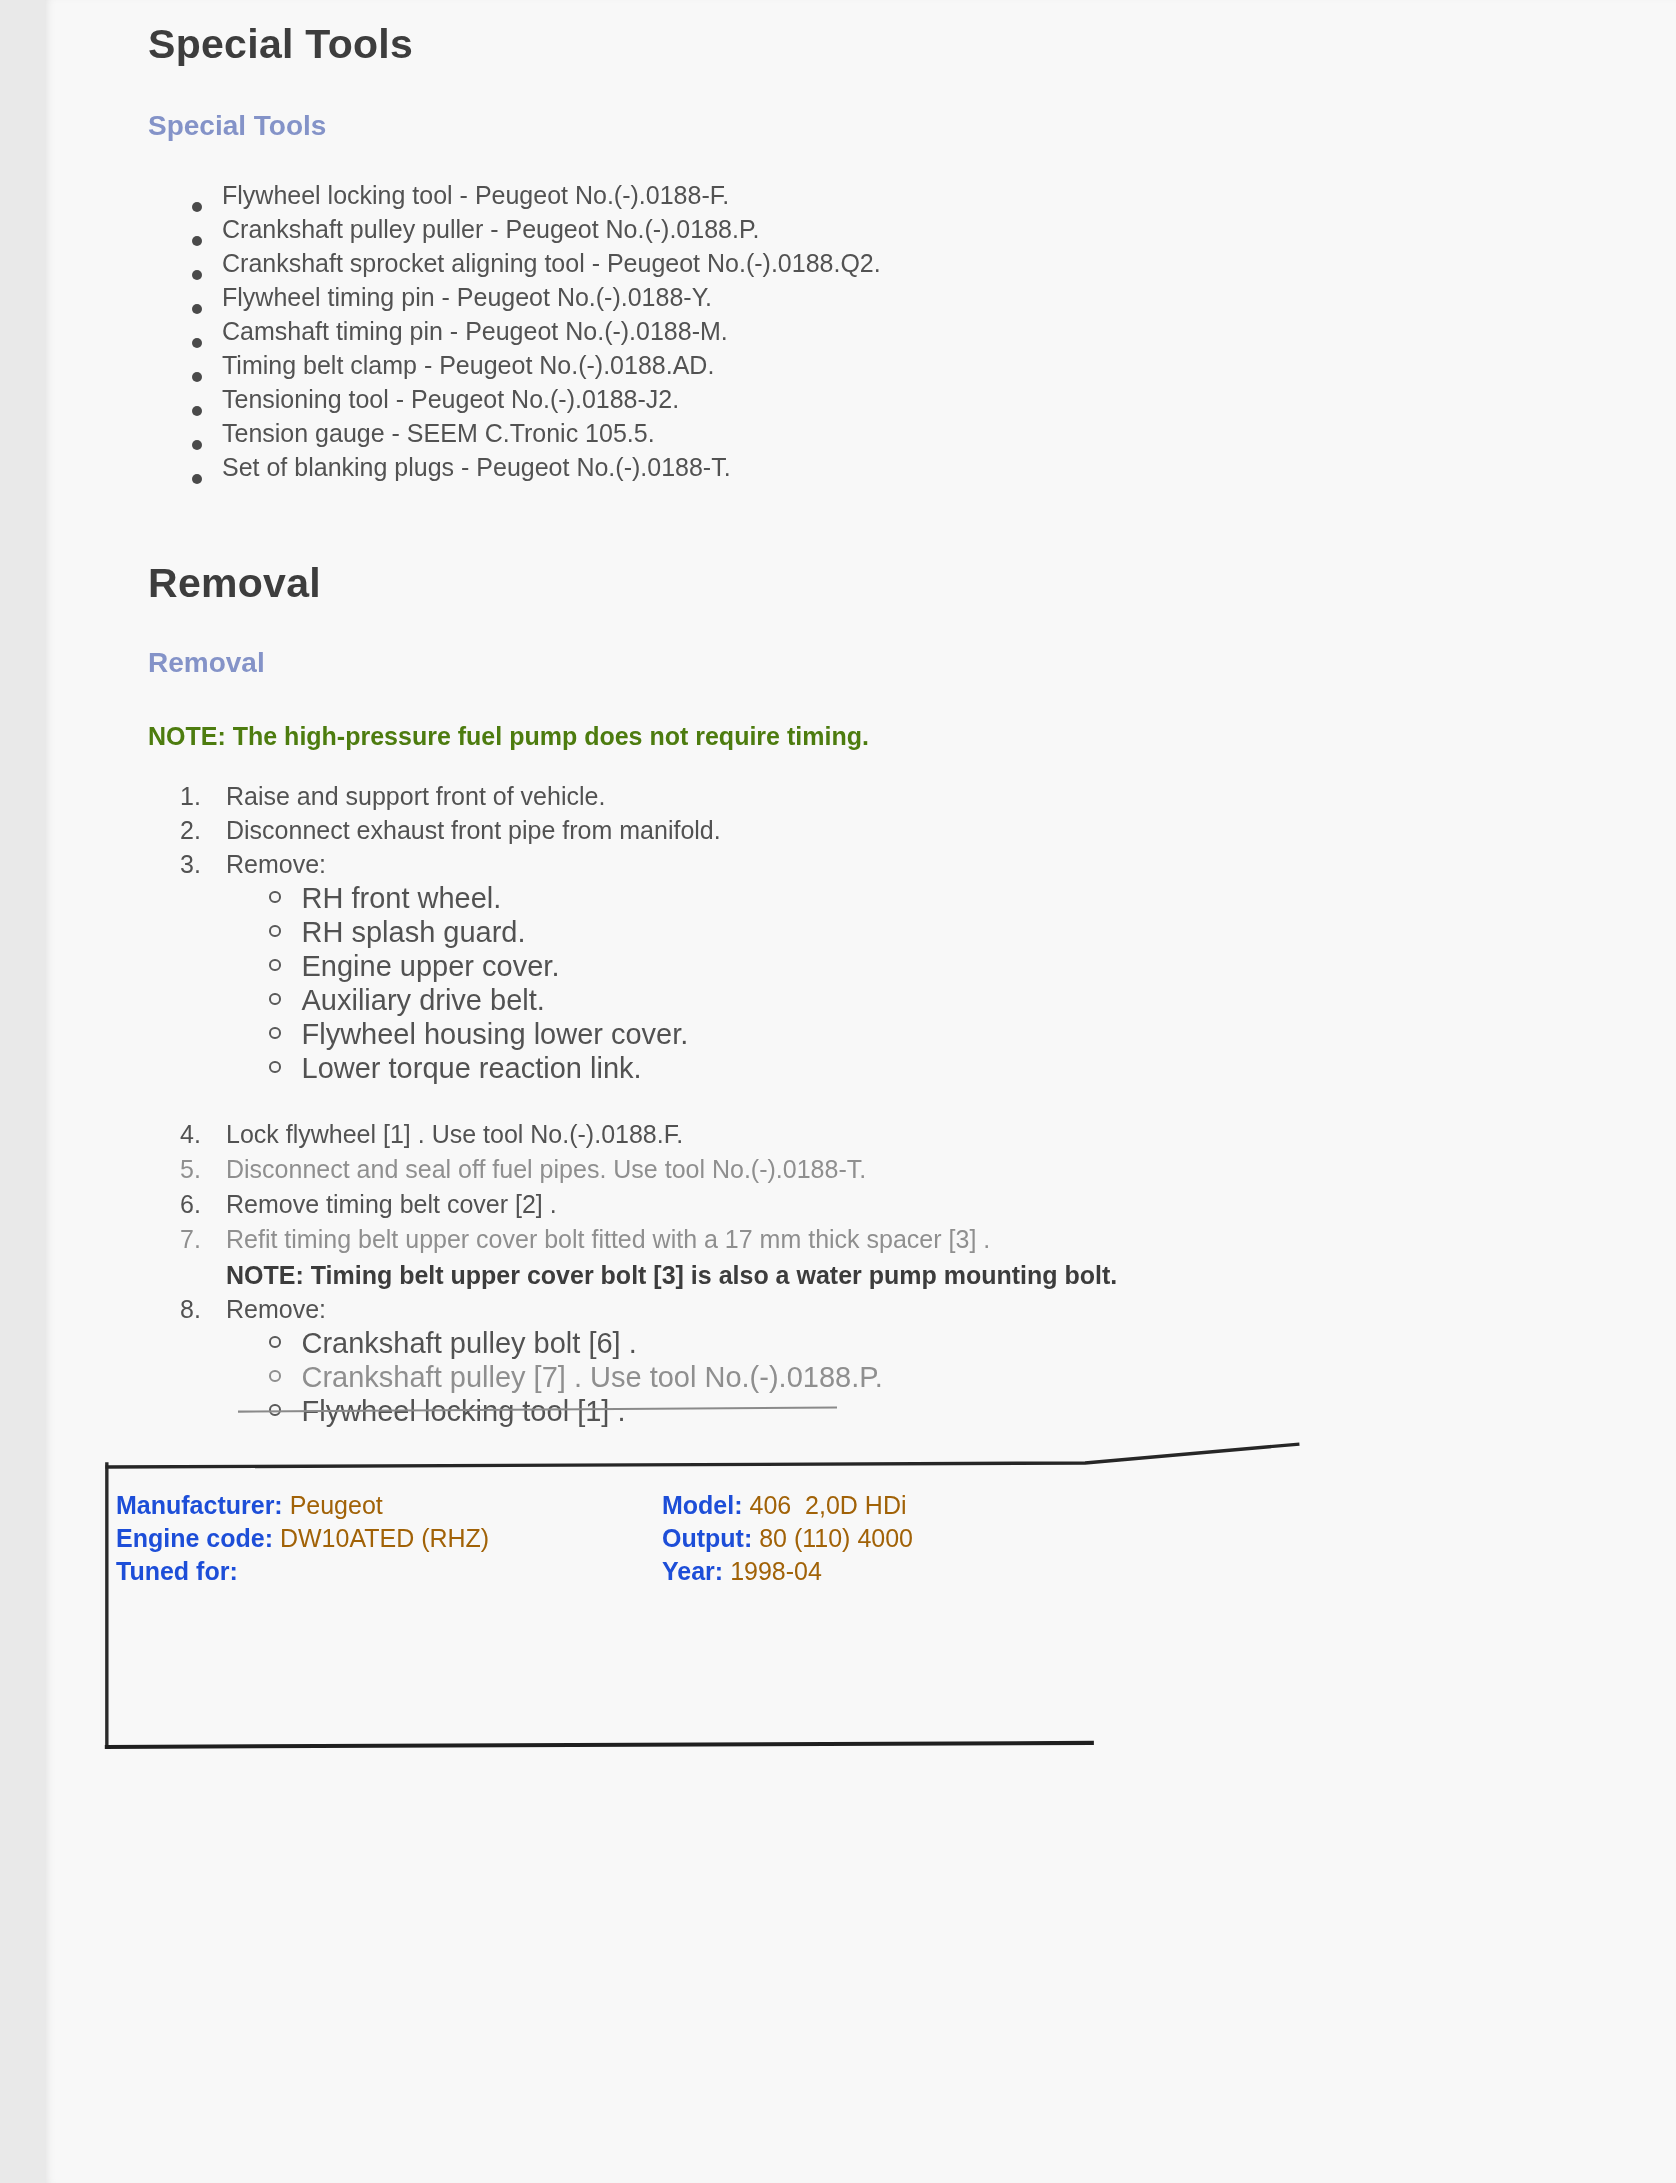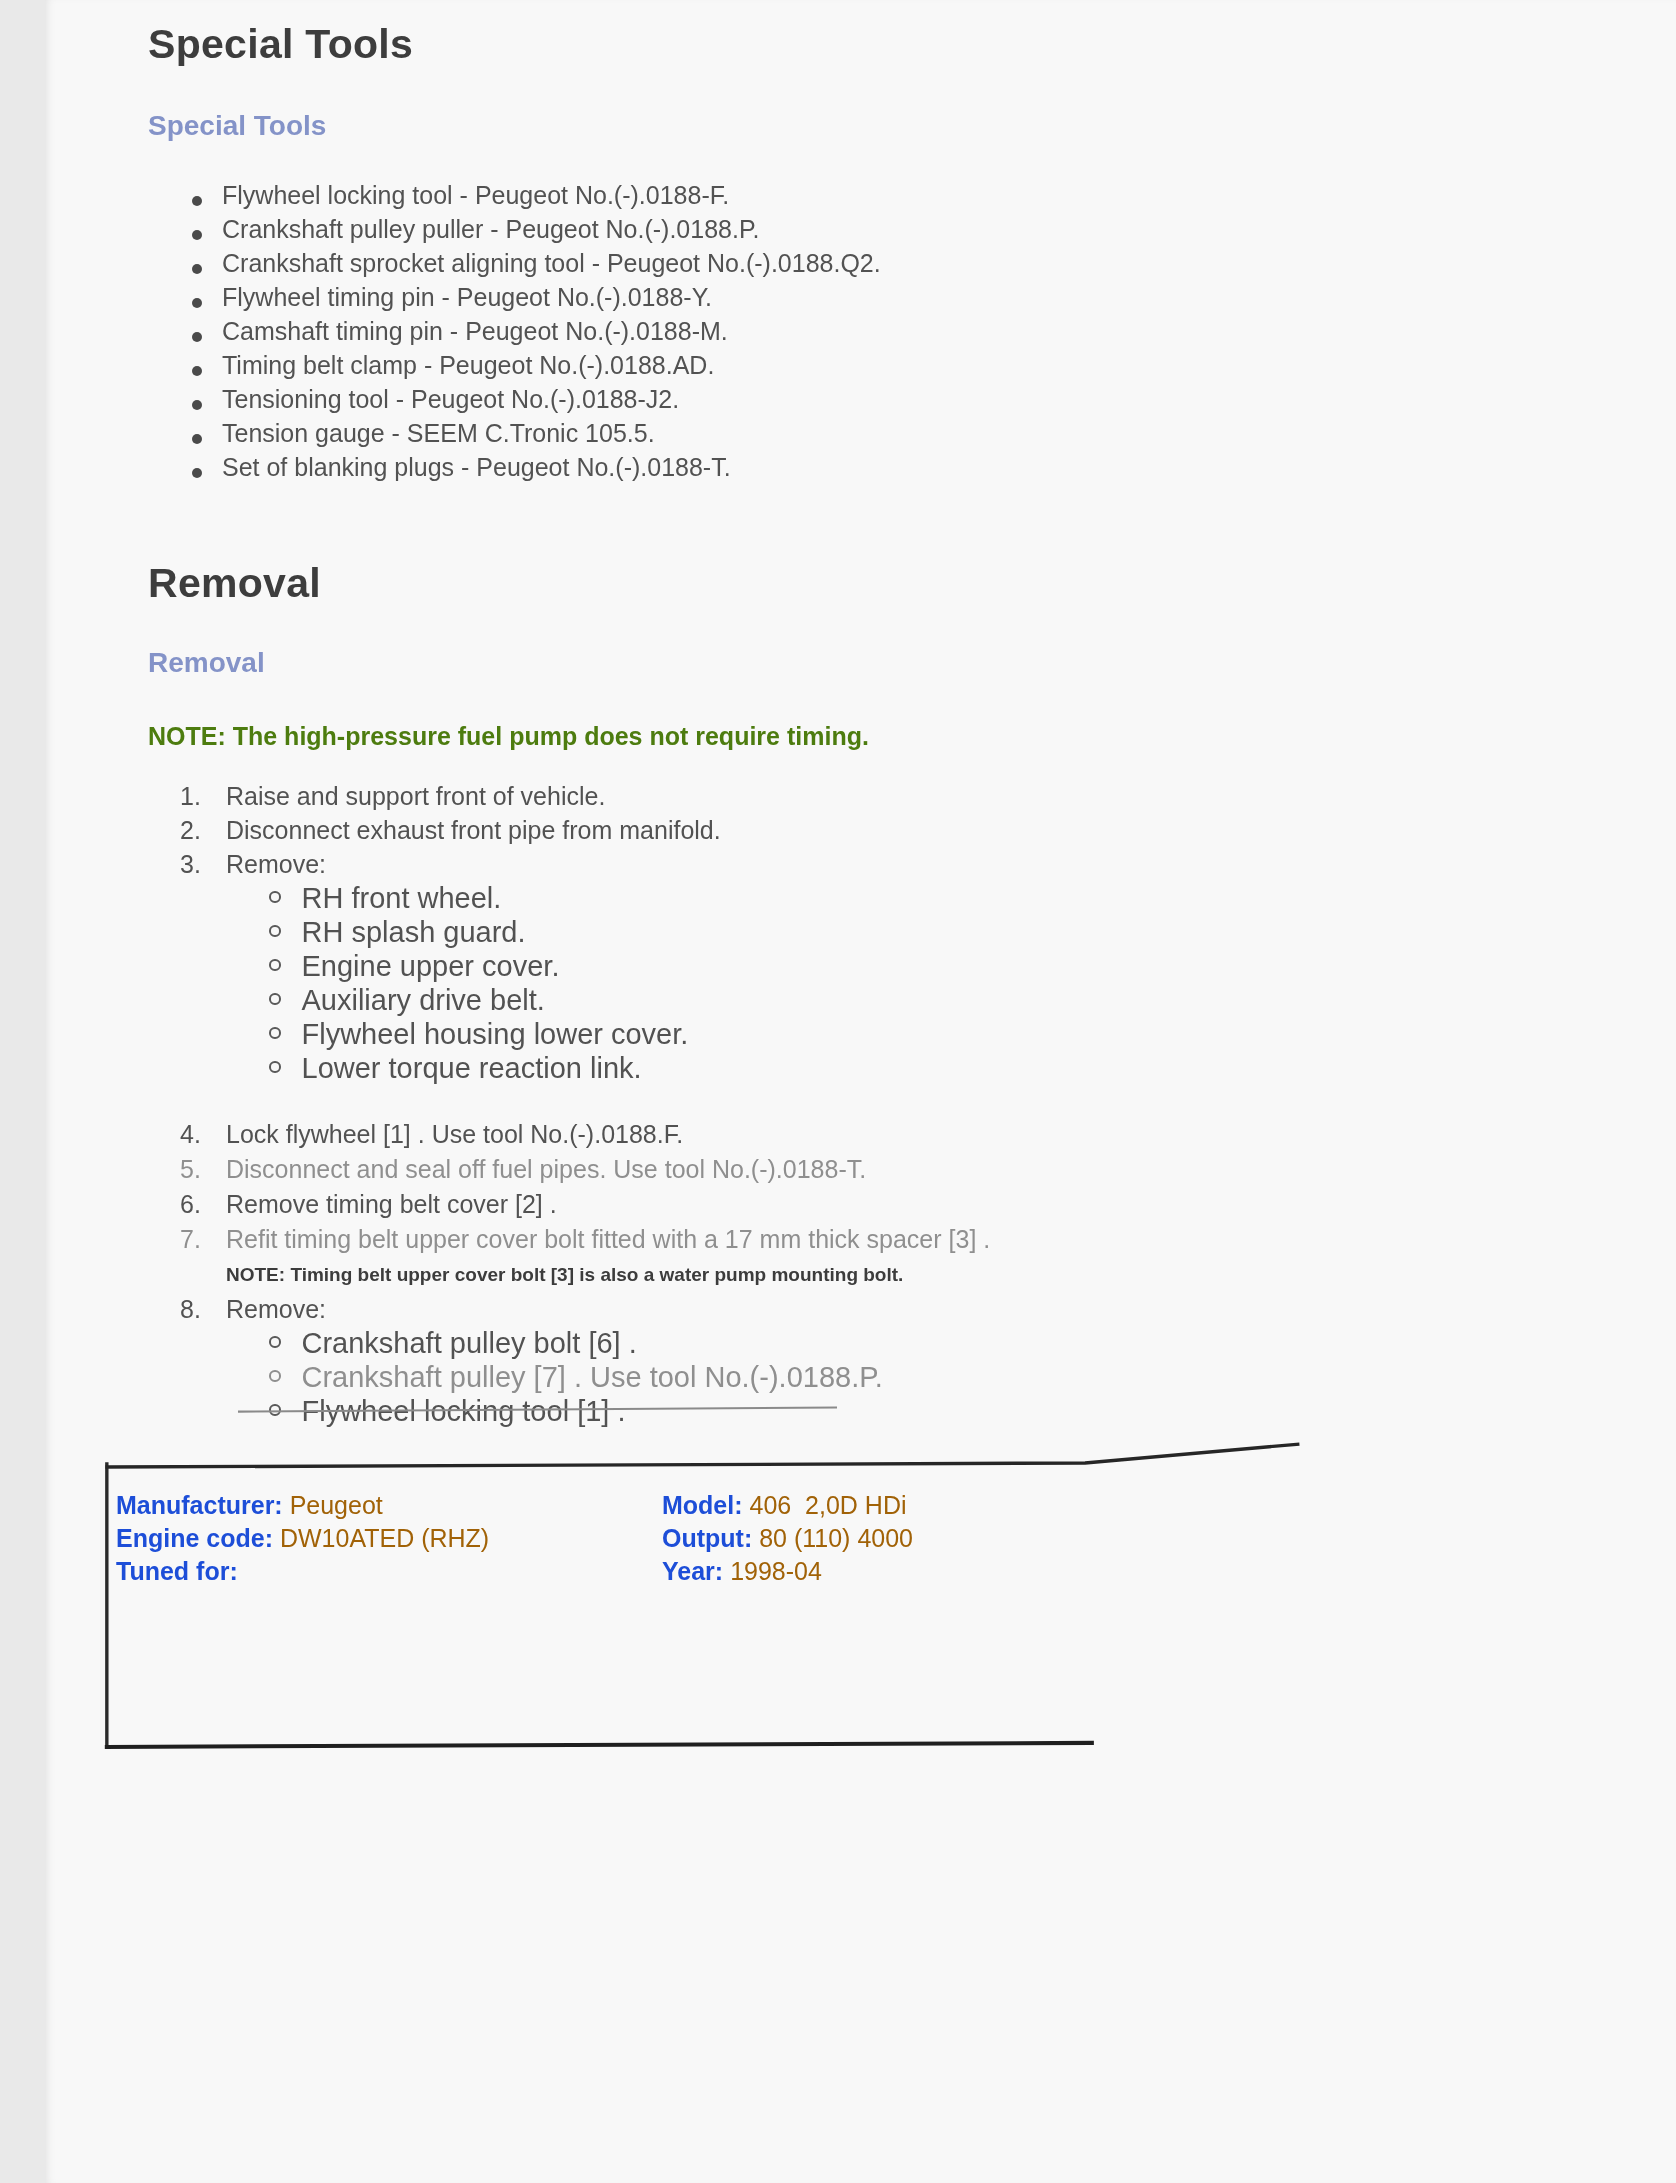--- a/index.html
+++ b/index.html
@@ -22,21 +22,21 @@
   h1.heading {
     font-size:41px; font-weight:bold; color:#3d3d3d;
     line-height:47px; margin-left:130px; letter-spacing:0.3px;
   }
   .subheading {
     font-size:28px; font-weight:bold; color:#8493c8;
     line-height:32px; margin-left:130px;
   }
   .sub-special { margin-top:42px; }
   .tools { margin-top:36px; list-style:none; }
-  .tools .tool { display:flex; align-items:center; margin-left:174px; line-height:34px; font-size:25px; }
+  .tools .tool { display:flex; align-items:flex-end; margin-left:174px; line-height:34px; font-size:25px; }
   .dot {
     flex:0 0 10px; width:10px; height:10px; border-radius:50%;
     background:#4a4a4a; margin-top:12px; margin-right:20px;
   }
   .heading-removal { margin-top:76px; }
   .sub-removal { margin-top:40px; }
   .note1 {
     margin-top:41px; margin-left:130px;
     font-size:25px; font-weight:bold; color:#4d7c0f; line-height:32px;
   }
@@ -48,21 +48,21 @@
   .step .num { flex:0 0 46px; }
   .subs .sub { display:flex; align-items:flex-start; margin-left:251px; font-size:29px; line-height:34px; }
   .subs8 .sub { line-height:34px; }
   .circ {
     flex:0 0 11.5px; width:11.5px; height:11.5px; border-radius:50%;
     border:2px solid #5a5a5a; background:transparent;
     margin-top:10px; margin-right:21px;
   }
   .note2 {
     margin-top:1.4px; margin-left:208px;
-    font-size:19px; font-weight:bold; color:#3c3c3c; line-height:34px;
+    font-size:25px; font-weight:bold; color:#3c3c3c; line-height:34px;
   }
   .faded, .faded .num, .faded .txt { color:#8f8f8f; }
   .faded .circ { border-color:#8f8f8f; }
 
   .infobox { position:absolute; left:116px; top:1489px; font-size:25px; }
   .ib-col { position:absolute; top:0; }
   .ib-col1 { left:0; width:514px; }
   .ib-col2 { left:546px; width:609px; }
   .ib-row { line-height:33px; white-space:pre-wrap; }
   .lbl { font-weight:bold; color:#1d4ed8; }

